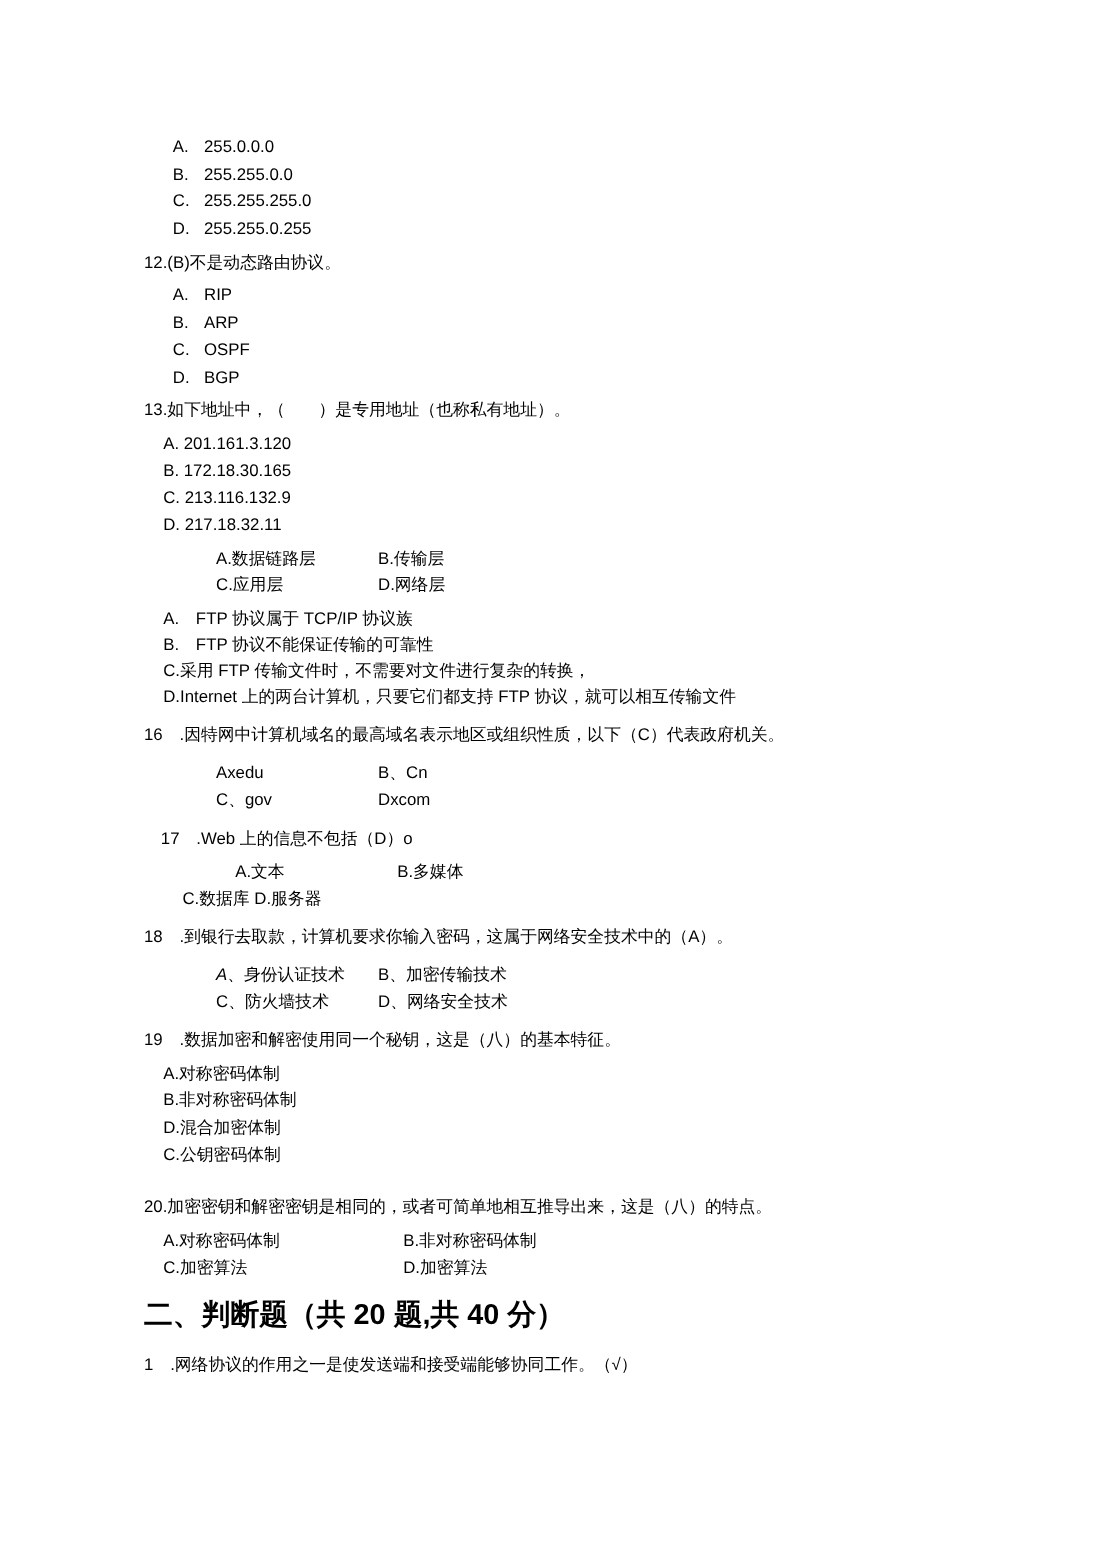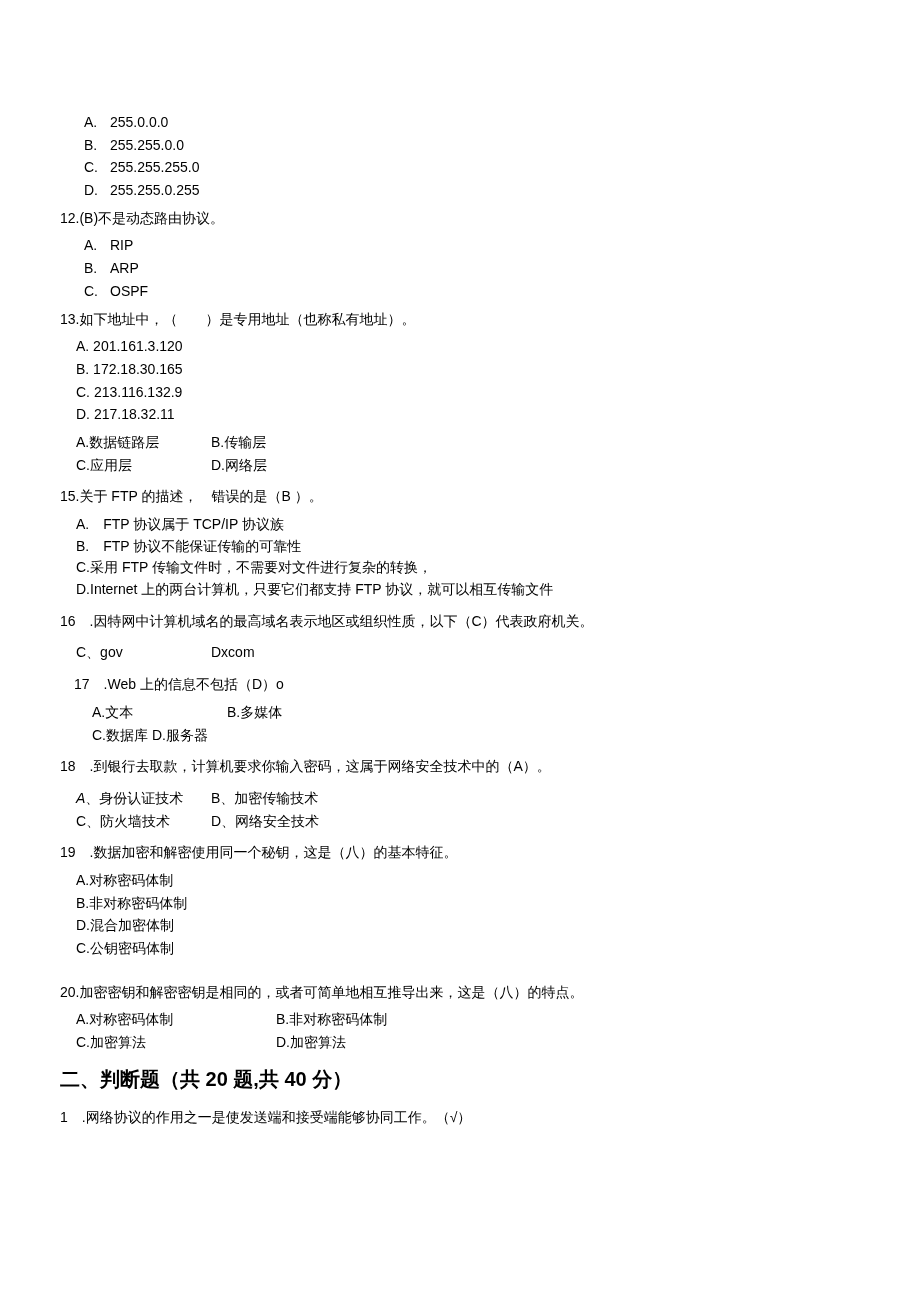--- a/index.html
+++ b/index.html
@@ -7,34 +7,34 @@
     font-size: 14px;
     color: #000;
     background: #fff;
     margin: 0;
     padding: 0;
     line-height: 1.55;
   }
   .page {
     width: 920px;
     min-height: 1301px;
-    padding: 110px 120px 0 60px;
+    padding: 110px 120px 0 120px;
     box-sizing: border-box;
   }
   .opt-list { margin: 2px 0 6px 24px; }
   .opt-list .row { margin: 1px 0; }
   .opt-list .letter { display: inline-block; width: 26px; }
   .q { margin: 4px 0 6px 0; }
   .inline-opts { margin: 2px 0 6px 16px; }
   .inline-opts .row { margin: 1px 0; }
-  .col2 { display: inline-block; width: 135px; }
+  .col2 { display: inline-block; width: 135px; margin-left: 44px; }
   .col2b { display: inline-block; text-align: right; }
   .sub { margin-left: 16px; }
   .h2 {
-    font-size: 20px;
+    font-size: 24px;
     font-weight: 700;
     margin: 10px 0 8px 0;
   }
   .italic { font-style: italic; }
 </style>
 </head>
 <body>
 
 <div class="page">
 
@@ -43,45 +43,46 @@
     <div class="row"><span class="letter">B.</span><span>255.255.0.0</span></div>
     <div class="row"><span class="letter">C.</span><span>255.255.255.0</span></div>
     <div class="row"><span class="letter">D.</span><span>255.255.0.255</span></div>
   </div>
 
   <div class="q">12.(B)不是动态路由协议。</div>
   <div class="opt-list" style="margin-top:6px;">
     <div class="row"><span class="letter">A.</span><span>RIP</span></div>
     <div class="row"><span class="letter">B.</span><span>ARP</span></div>
     <div class="row"><span class="letter">C.</span><span>OSPF</span></div>
+    <div class="row"><span class="letter">D.</span><span>BGP</span></div>
   </div>
 
   <div class="q" style="margin-top:2px;">13.如下地址中，（　　）是专用地址（也称私有地址）。</div>
   <div class="inline-opts" style="margin-top:6px;">
     <div class="row">A. 201.161.3.120</div>
     <div class="row">B. 172.18.30.165</div>
     <div class="row">C. 213.116.132.9</div>
     <div class="row">D. 217.18.32.11</div>
   </div>
 
   <div class="inline-opts" style="margin-top:0;">
     <div class="row"><span class="col2">A.数据链路层</span><span class="col2b">B.传输层</span></div>
     <div class="row"><span class="col2">C.应用层</span><span class="col2b">D.网络层</span></div>
   </div>
 
-  <div class="q" style="margin-top:10px;">15.关于 FTP 的描述，　错误的是（B ）。</div>
   <div class="sub">
     <div class="row">A.　FTP 协议属于 TCP/IP 协议族</div>
     <div class="row">B.　FTP 协议不能保证传输的可靠性</div>
     <div class="row">C.采用 FTP 传输文件时，不需要对文件进行复杂的转换，</div>
     <div class="row">D.Internet 上的两台计算机，只要它们都支持 FTP 协议，就可以相互传输文件</div>
   </div>
 
   <div class="q" style="margin-top:10px;">16 .因特网中计算机域名的最高域名表示地区或组织性质，以下（C）代表政府机关。</div>
   <div class="inline-opts" style="margin-top:10px;">
+    <div class="row"><span class="col2">Axedu</span><span class="col2b">B、Cn</span></div>
     <div class="row"><span class="col2">C、gov</span><span class="col2b">Dxcom</span></div>
   </div>
 
   <div class="q" style="margin-top:10px;margin-left:14px;">17 .Web 上的信息不包括（D）o</div>
   <div class="inline-opts" style="margin-left:32px; margin-top:6px;">
     <div class="row"><span class="col2">A.文本</span><span class="col2b">B.多媒体</span></div>
     <div class="row">C.数据库 D.服务器</div>
   </div>
 
   <div class="q" style="margin-top:10px;">18 .到银行去取款，计算机要求你输入密码，这属于网络安全技术中的（A）。</div>

